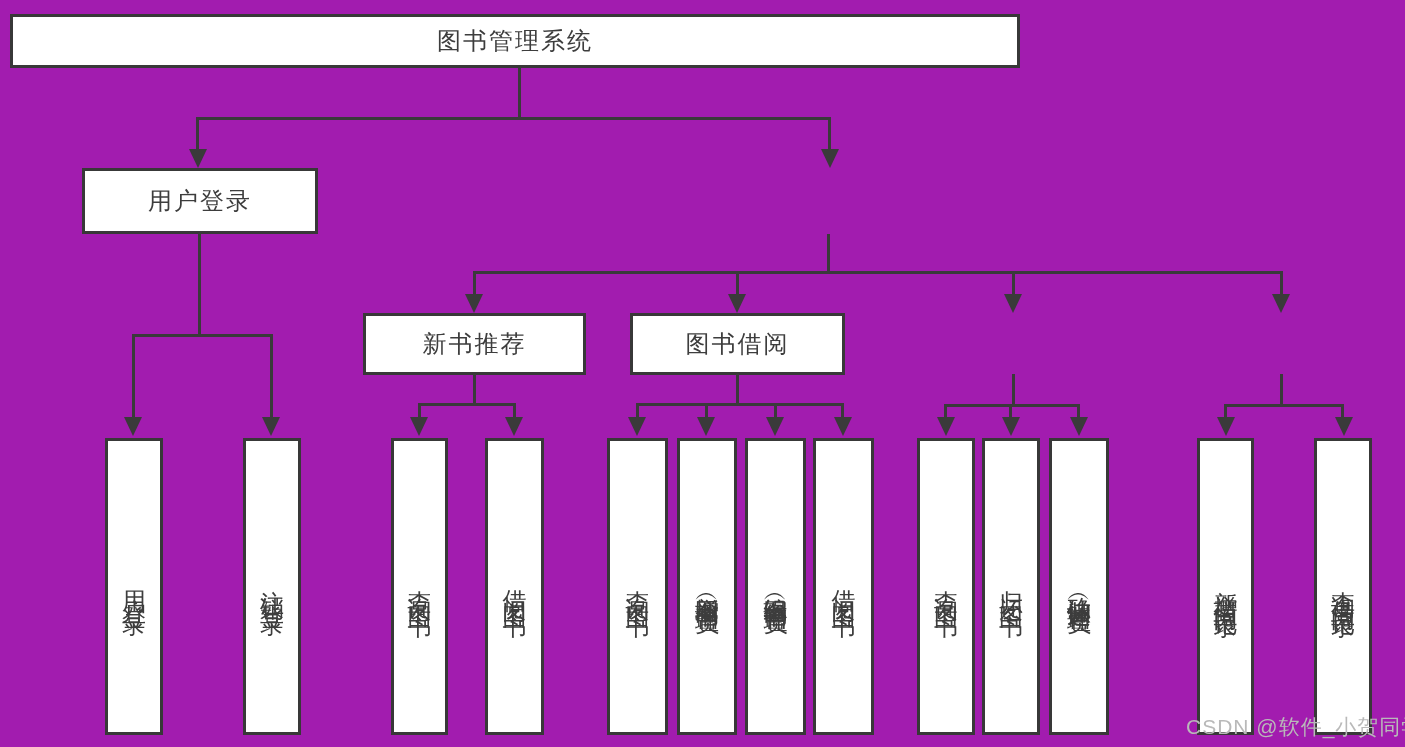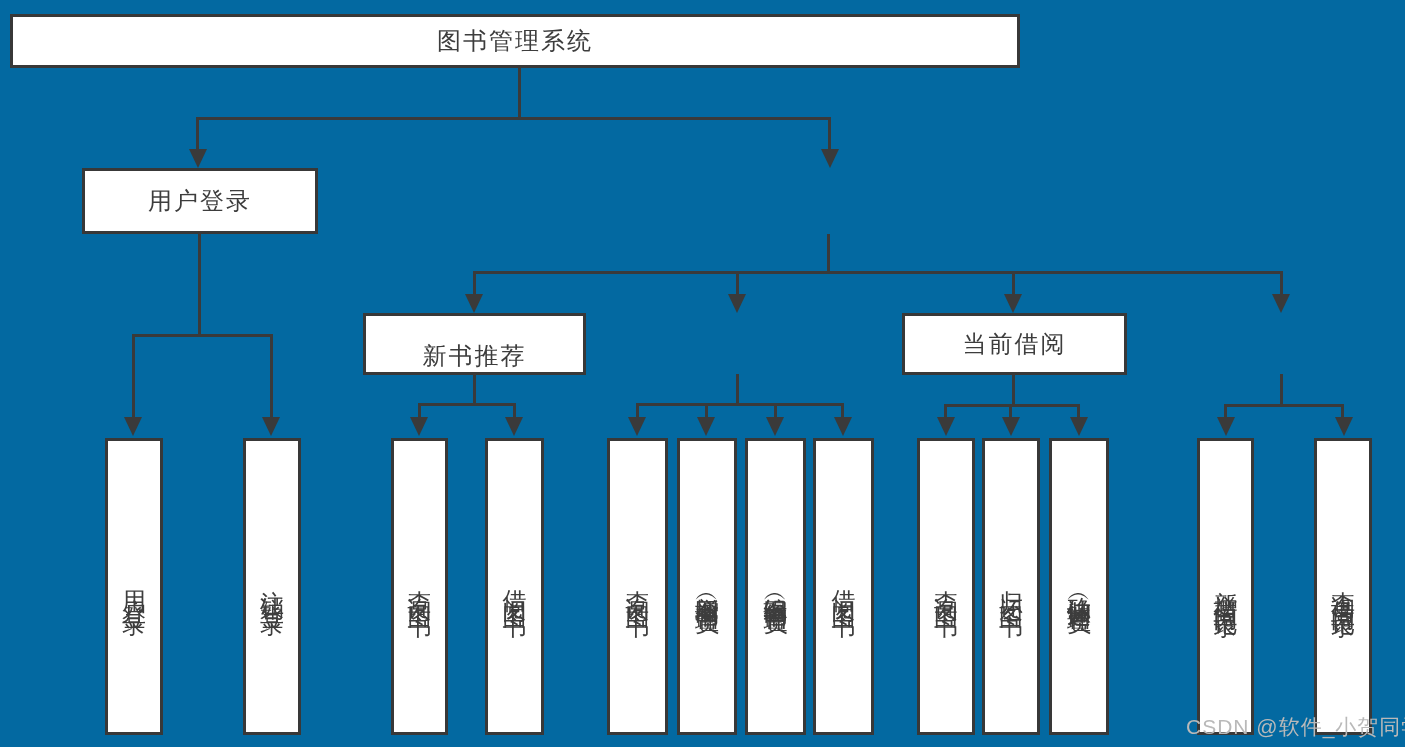--- a/index.html
+++ b/index.html
@@ -1,17 +1,17 @@
 <!DOCTYPE html>
 <html><head>
 <meta charset="utf-8">
 <style>
   html,body{margin:0;padding:0;background:#ffffff;}
   .canvas{
-    position:relative;width:1405px;height:747px;background:#0369a1;overflow:hidden;
+    position:relative;width:1405px;height:747px;background:#a21caf;overflow:hidden;
     font-family:"Liberation Sans","DejaVu Sans",sans-serif;
   }
   .line{position:absolute;background:#3a3a3a;}
   .arrow{
     position:absolute;width:0;height:0;
     border-left:9px solid transparent;border-right:9px solid transparent;
     border-top:19px solid #3a3a3a;
   }
   .hbox{
     position:absolute;box-sizing:border-box;background:#ffffff;
@@ -55,25 +55,25 @@
   <div class="line" style="left:473px;top:271px;width:810px;height:3px;"></div>
   <div class="line" style="left:473px;top:271px;width:3px;height:25px;"></div>
   <div class="line" style="left:736px;top:271px;width:3px;height:25px;"></div>
   <div class="line" style="left:1012px;top:271px;width:3px;height:25px;"></div>
   <div class="line" style="left:1280px;top:271px;width:3px;height:25px;"></div>
   <div class="arrow" style="left:465px;top:294px;"></div>
   <div class="arrow" style="left:728px;top:294px;"></div>
   <div class="arrow" style="left:1004px;top:294px;"></div>
   <div class="arrow" style="left:1272px;top:294px;"></div>
 
-  <div class="hbox" style="left:363px;top:313px;width:223px;height:62px;align-items:flex-end;">
+  <div class="hbox" style="left:363px;top:313px;width:223px;height:62px;">
     <span>新书推荐</span>
   </div>
-  <div class="hbox" style="left:902px;top:313px;width:225px;height:62px;">
-    <span>当前借阅</span>
+  <div class="hbox" style="left:630px;top:313px;width:215px;height:62px;">
+    <span>图书借阅</span>
   </div>
 
   <div class="line" style="left:198px;top:234px;width:3px;height:103px;"></div>
   <div class="line" style="left:132px;top:334px;width:141px;height:3px;"></div>
   <div class="line" style="left:132px;top:334px;width:3px;height:85px;"></div>
   <div class="line" style="left:270px;top:334px;width:3px;height:85px;"></div>
   <div class="arrow" style="left:124px;top:417px;"></div>
   <div class="arrow" style="left:262px;top:417px;"></div>
 
   <div class="line" style="left:473px;top:374px;width:3px;height:32px;"></div>

